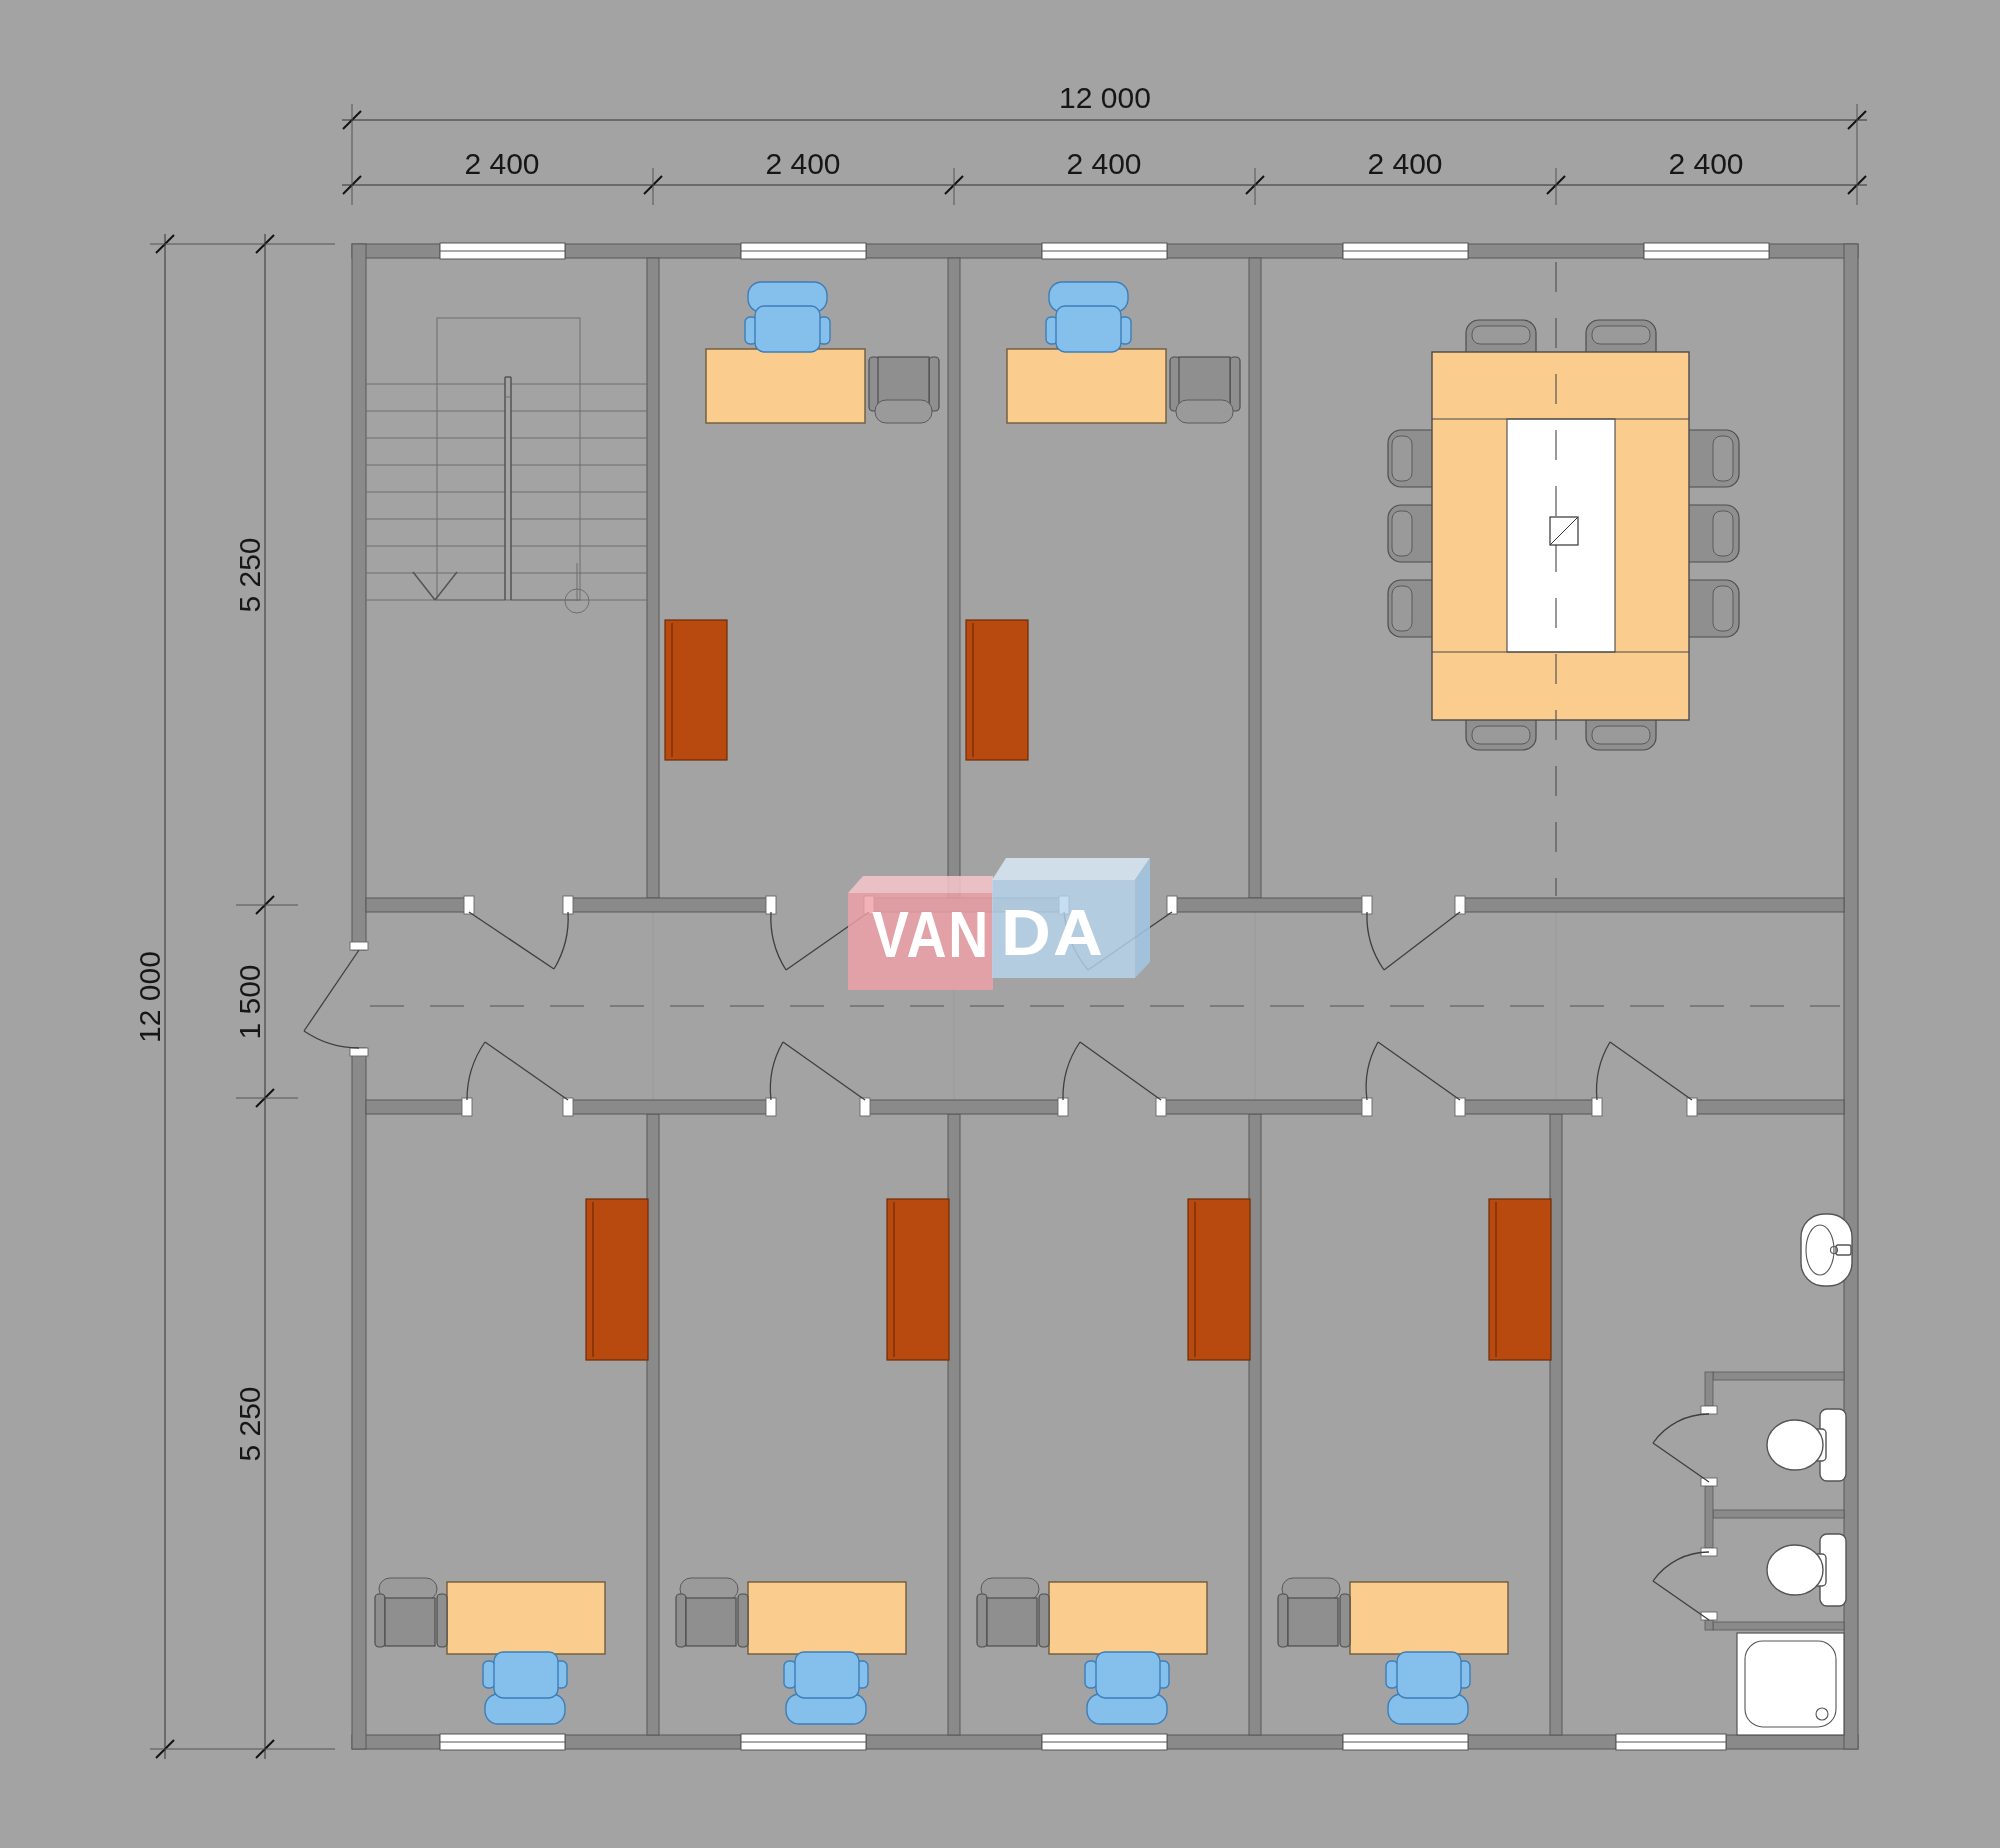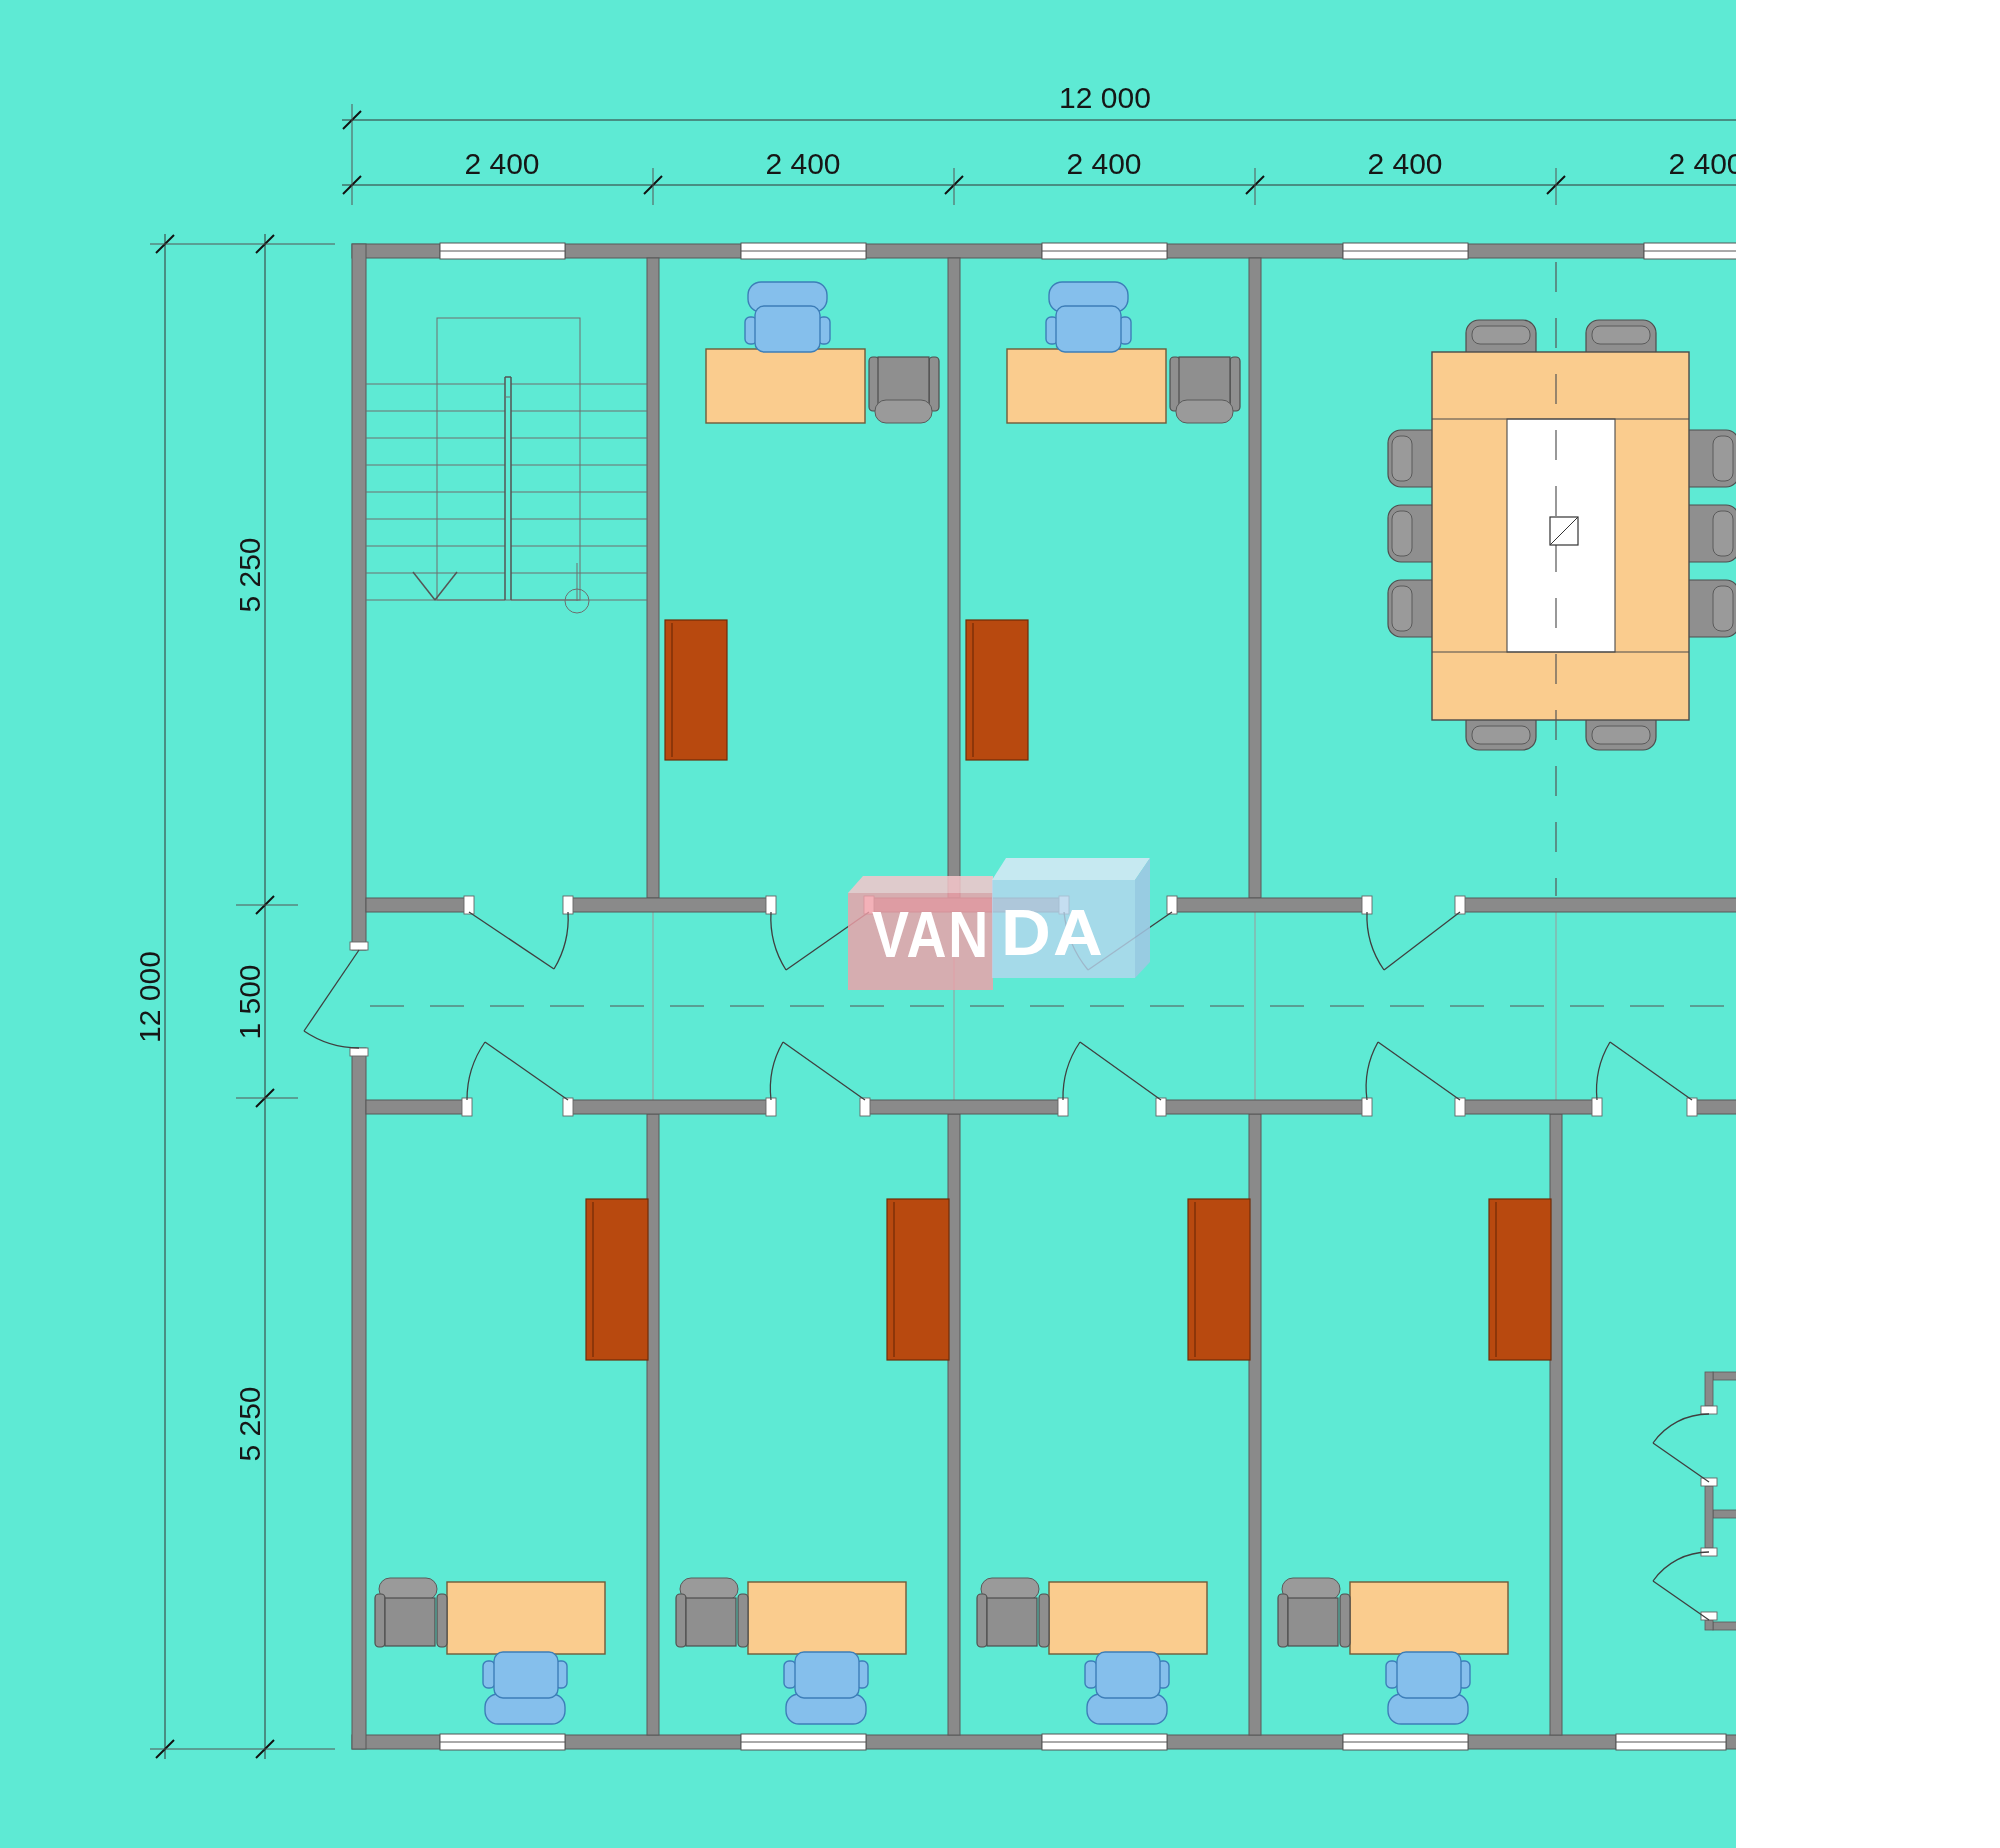--- a/index.html
+++ b/index.html
@@ -1,16 +1,16 @@
 <!DOCTYPE html>
 <html><head>
 <meta charset="utf-8">
 <style>
   html,body{margin:0;padding:0;background:#ffffff;}
-  .stage{position:relative;width:1736px;height:1848px;background:#5eead4;font-family:"Liberation Sans",sans-serif;overflow:hidden;}
+  .stage{position:relative;width:2000px;height:1848px;background:#a3a3a3;font-family:"Liberation Sans",sans-serif;overflow:hidden;}
   svg{display:block;}
   .wall{fill:#8A8A8A;stroke:#595959;stroke-width:1;}
   .stall{fill:#8A8A8A;stroke:#595959;stroke-width:.8;}
   .jamb{fill:#ffffff;stroke:#666;stroke-width:.9;}
   .win{fill:#ffffff;stroke:#555;stroke-width:1;}
   .winline{stroke:#555;stroke-width:1;}
   .thin{stroke:#6e6e6e;stroke-width:1;fill:none;}
   .stair{stroke:#6e6e6e;stroke-width:1;fill:none;}
   .stair2{stroke:#555;stroke-width:1.5;fill:none;}
   .door{stroke:#3f3f3f;stroke-width:1.3;fill:none;}

